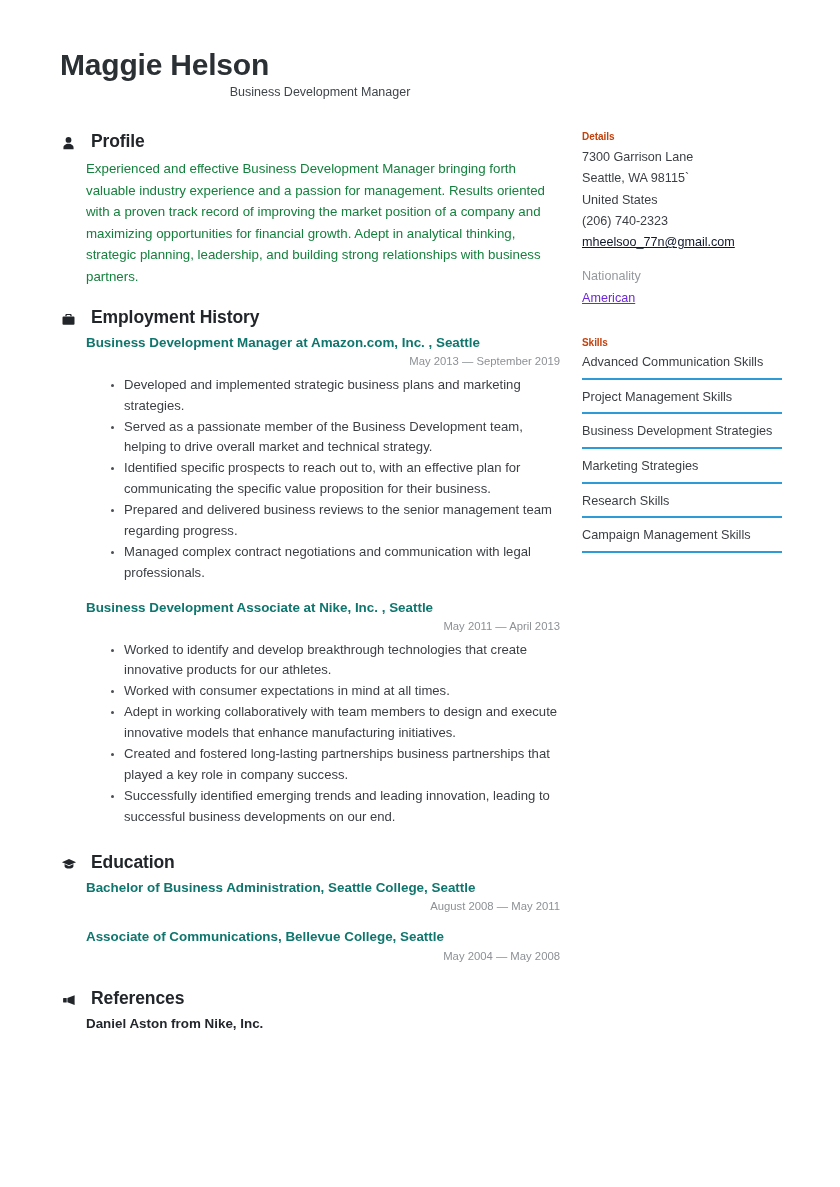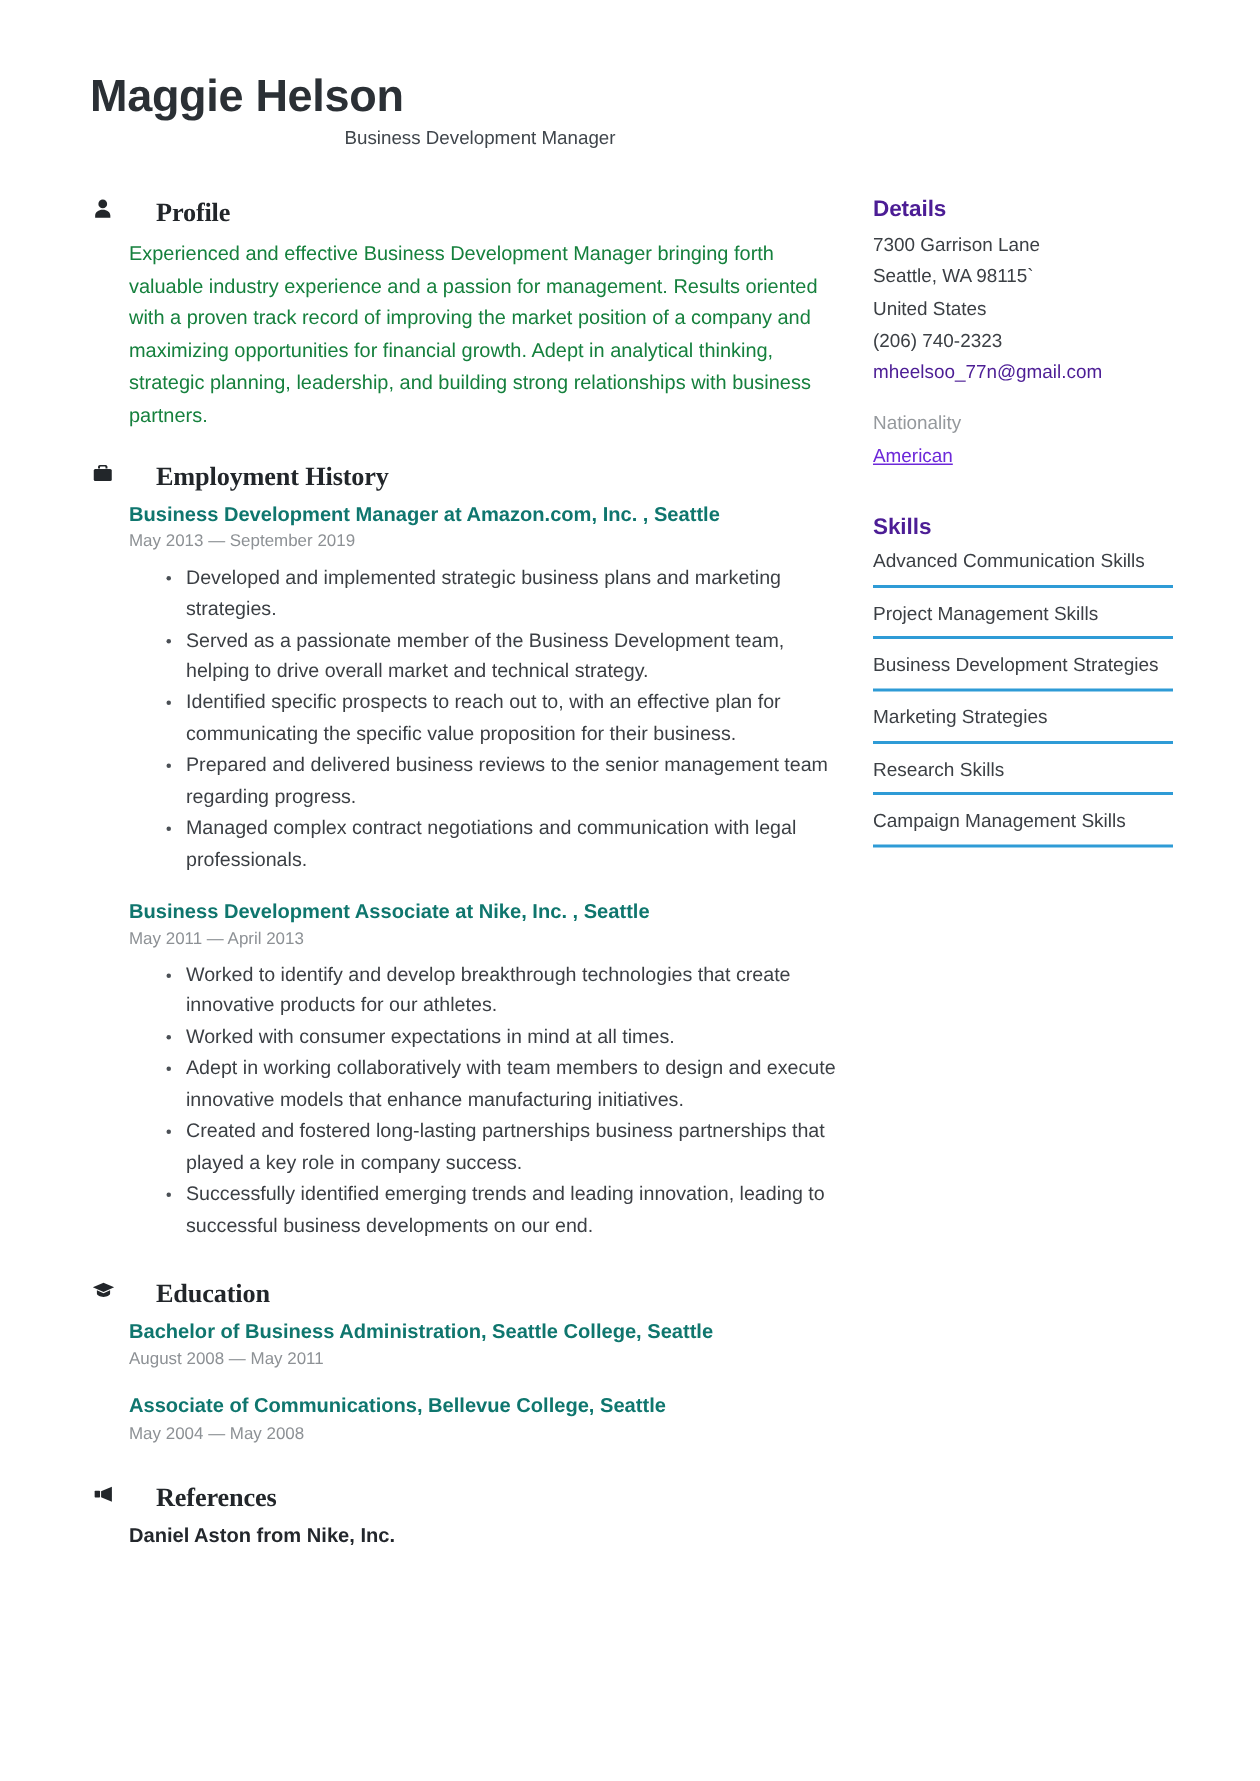--- a/index.html
+++ b/index.html
@@ -51,24 +51,23 @@
     position: absolute;
     left: 60px;
     top: 131px;
     width: 500px;
   }
 
   .section { margin-bottom: 20px; }
 
   .section-head {
     display: flex;
-    align-items: flex-start;
-    gap: 27px;
+    align-items: flex-end;
+    gap: 14px;
     margin-bottom: 6px;
-    font-family: Liberation Serif, serif;
   }
   .sec-icon {
     width: 17px;
     min-width: 17px;
     height: 17px;
     display: flex;
     align-items: center;
     justify-content: center;
     color: #22262a;
   }
@@ -95,20 +94,21 @@
     font-size: 13.4px;
     font-weight: bold;
     color: #0f766e;
     line-height: 1.35;
   }
   .entry-date {
     font-size: 11.3px;
     color: #8d9195;
     margin-top: 1px;
     line-height: 1.45;
+    text-align: right;
   }
 
   ul.bullets {
     list-style: none;
     margin-top: 5px;
     padding-left: 25px;
   }
   ul.bullets li {
     position: relative;
     font-size: 13.1px;
@@ -142,34 +142,35 @@
   .side-col {
     position: absolute;
     left: 582px;
     top: 131px;
     width: 200px;
   }
 
   .side-block { margin-bottom: 22px; }
 
   .side-title {
-    font-size: 15px;
-    font-weight: bold;
-    color: #4c1d95;
+    font-size: 10px;
+    font-weight: bold;
+    color: #c2410c;
     margin-bottom: 5px;
     letter-spacing: -0.05px;
   }
 
   .detail-line {
     font-size: 12.6px;
     line-height: 1.69;
     color: #3b3f44;
   }
   .detail-line.email {
-    color: #4c1d95;
+    color: #0f172a;
+    text-decoration: underline;
   }
 
   .side-sub-label {
     font-size: 12.6px;
     color: #95999d;
     line-height: 1.69;
     margin-top: 13px;
   }
   .side-sub-value {
     font-size: 12.6px;

